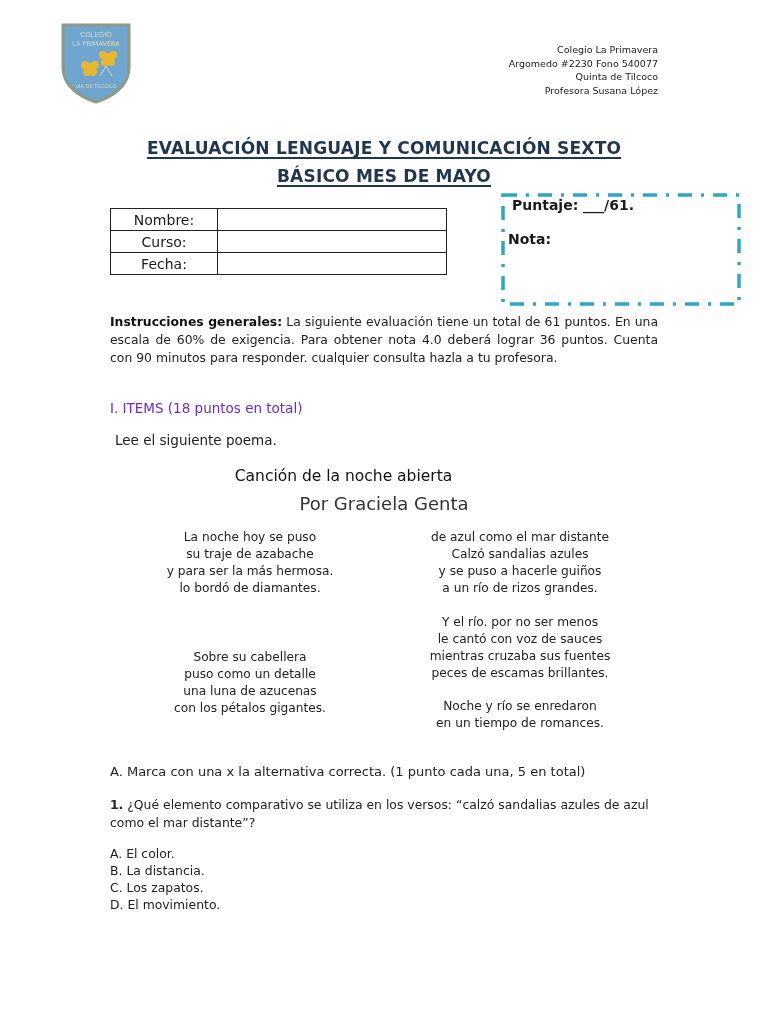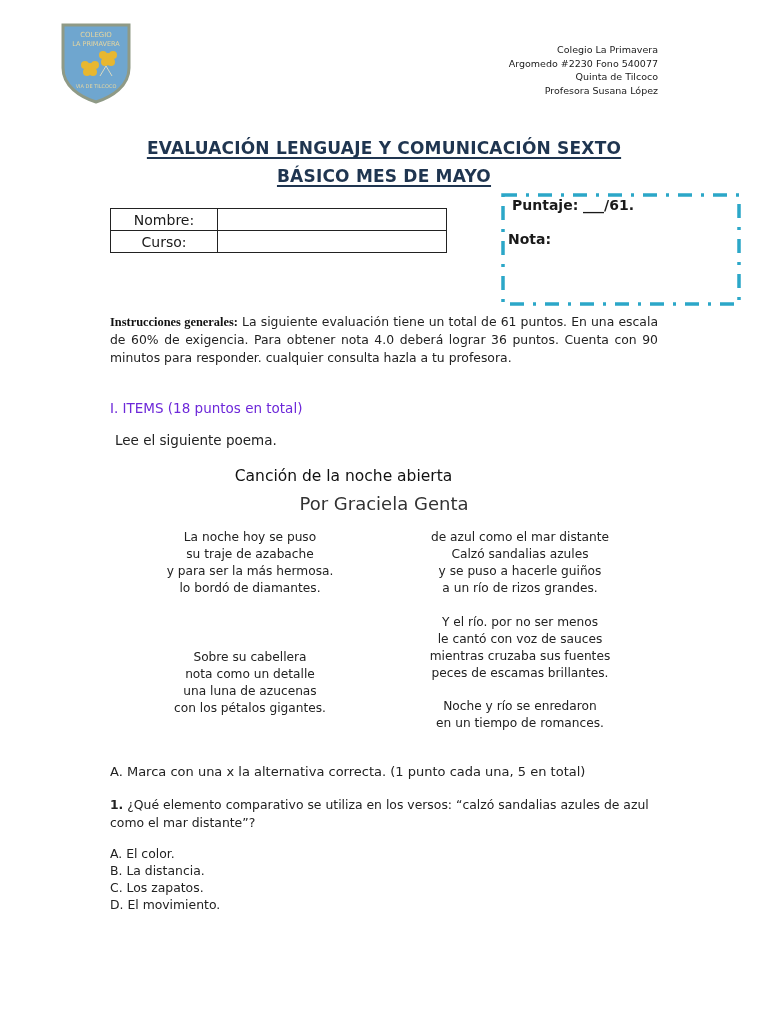--- a/index.html
+++ b/index.html
@@ -41,21 +41,21 @@
   }
   #score-box svg { position: absolute; left: 0; top: 0; }
   #puntaje { left: 512px; top: 197px; font-size: 14px; font-weight: bold; color: #1a1a1a; }
   #nota { left: 508px; top: 231px; font-size: 14px; font-weight: bold; color: #1a1a1a; }
 
   
   #instructions {
     left: 110px; top: 313px; width: 548px; text-align: justify;
     font-size: 12.4px; line-height: 18px; color: #222;
   }
-  #instructions b { font-weight: bold; color: #111; font-family: Liberation Serif, serif; }
+  #instructions b { font-weight: bold; color: #111; }
 
   #section-heading { left: 110px; top: 400px; font-size: 13.5px; color: #6d28d9; }
   #read-instruction { left: 115px; top: 432px; font-size: 13.5px; color: #222; }
 
   #poem-title { left: 0; width: 687px; top: 467px; text-align: center; font-size: 15.5px; color: #111; }
   #poem-author { left: 0; width: 768px; top: 493px; text-align: center; font-size: 18px; color: #333; }
 
   .stanza { text-align: center; font-size: 12.2px; line-height: 17px; color: #222; }
   #stanza-1 { left: 150px; width: 200px; top: 529px; }
   #stanza-2 { left: 150px; width: 200px; top: 614px; margin-top: 35px; }
@@ -108,20 +108,24 @@
 <table id="student-table" class="abs">
   <tbody>
       <tr>
     <td class="lbl">Nombre:</td>
     <td class="val"></td>
   </tr>
   <tr>
     <td class="lbl">Curso:</td>
     <td class="val"></td>
   </tr>
+  <tr>
+    <td class="lbl">Fecha:</td>
+    <td class="val"></td>
+  </tr>
 </tbody>
   </table>
 
 <div id="score-box" class="abs">
   <svg width="240" height="113" viewBox="0 0 240 113">
     <rect x="2" y="2" width="236" height="109" fill="none" stroke="#2ba7c8" stroke-width="3.5" stroke-dasharray="14 9 3 9"></rect>
   </svg>
 </div>
 <div id="puntaje" class="abs">Puntaje: ___/61.</div>
 <div id="nota" class="abs">Nota:</div>
@@ -137,21 +141,21 @@
 <div id="poem-author" class="abs">Por Graciela Genta</div>
 
 <div id="stanza-1" class="abs stanza">
   <div>La noche hoy se puso</div>
   <div>su traje de azabache</div>
   <div>y para ser la más hermosa.</div>
   <div>lo bordó de diamantes.</div>
 </div>
 <div id="stanza-2" class="abs stanza">
   <div>Sobre su cabellera</div>
-  <div>nota como un detalle</div>
+  <div>puso como un detalle</div>
   <div>una luna de azucenas</div>
   <div>con los pétalos gigantes.</div>
 </div>
 <div id="stanza-3" class="abs stanza">
   <div>de azul como el mar distante</div>
   <div>Calzó sandalias azules</div>
   <div>y se puso a hacerle guiños</div>
   <div>a un río de rizos grandes.</div>
 </div>
 <div id="stanza-4" class="abs stanza">

